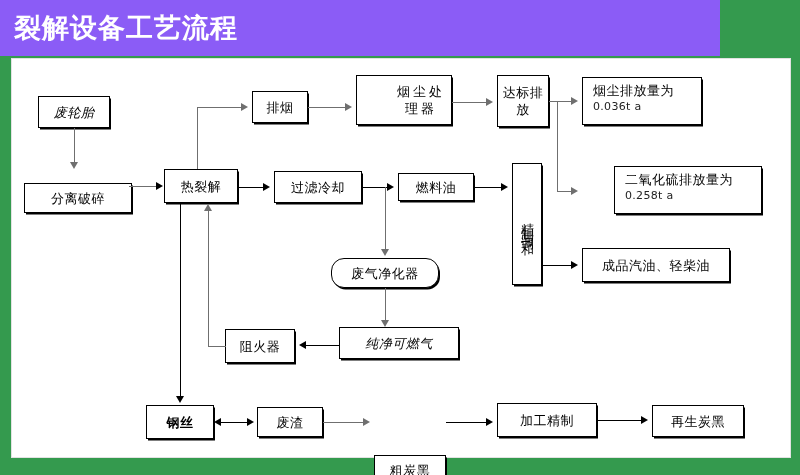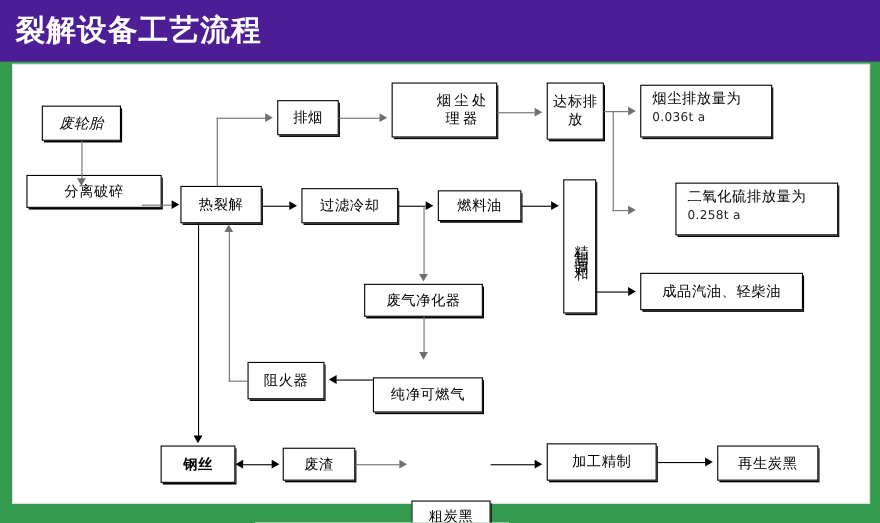--- a/index.html
+++ b/index.html
@@ -5,22 +5,22 @@
   html,body{margin:0;padding:0;}
   body{
     width:800px;height:475px;overflow:hidden;
     background:#349a4e;
     font-family:"DejaVu Sans","Liberation Sans",sans-serif;
   }
   #root{position:relative;width:800px;height:475px;}
 
   
   .header{
-    position:absolute;left:0;top:0;width:800px;height:56px;
-    background:#4c1d95;
+    position:absolute;left:0;top:0;width:720px;height:56px;
+    background:#8b5cf6;
   }
   .header .title{
     position:absolute;left:14px;top:9px;
     font-size:27px;font-weight:bold;color:#ffffff;
     letter-spacing:1px;line-height:38px;
     white-space:nowrap;
   }
 
   
   .canvas{
@@ -85,21 +85,21 @@
 <div id="root">
 
   <div class="header">
     <div class="title">裂解设备工艺流程</div>
   </div>
 
   <div class="canvas">
 
     <div class="node shadow" style="left:26px;top:37px;width:72px;height:32px;font-style:italic;">废轮胎</div>
 
-    <div class="node shadow" style="left:12px;top:100px;width:123px;height:30px;">分离破碎</div>
+    <div class="node shadow" style="left:12px;top:124px;width:108px;height:30px;">分离破碎</div>
 
     <div class="node shadow" style="left:152px;top:110px;width:74px;height:34px;">热裂解</div>
 
     <div class="node shadow" style="left:240px;top:32px;width:56px;height:32px;">排烟</div>
 
     <div class="node shadow wide-space" style="left:344px;top:16px;width:96px;height:50px;">烟尘处理器</div>
 
     <div class="node shadow" style="left:485px;top:16px;width:52px;height:52px;">达标排放</div>
 
     <div class="node shadow two-line" style="left:570px;top:18px;width:120px;height:48px;">
@@ -113,23 +113,23 @@
     </div>
 
     <div class="node shadow" style="left:262px;top:112px;width:88px;height:32px;">过滤冷却</div>
 
     <div class="node shadow" style="left:386px;top:114px;width:76px;height:28px;">燃料油</div>
 
     <div class="node shadow vert" style="left:500px;top:104px;width:30px;height:122px;">精制与调和</div>
 
     <div class="node shadow" style="left:570px;top:189px;width:148px;height:34px;">成品汽油、轻柴油</div>
 
-    <div class="node shadow" style="left:319px;top:199px;width:108px;height:30px;">废气净化器</div>
-
-    <div class="node shadow" style="left:327px;top:284px;width:100px;height:32px;">纯净可燃气</div>
+    <div class="node shadow" style="left:319px;top:199px;width:108px;height:30px;border-radius:13px;">废气净化器</div>
+
+    <div class="node shadow" style="left:327px;top:268px;width:120px;height:32px;font-style:italic;">纯净可燃气</div>
 
     <div class="node shadow" style="left:213px;top:270px;width:70px;height:34px;">阻火器</div>
 
     <div class="node shadow" style="left:134px;top:346px;width:68px;height:34px;font-weight:bold;">钢丝</div>
 
     <div class="node shadow" style="left:245px;top:348px;width:66px;height:30px;">废渣</div>
 
     <div class="node shadow" style="left:362px;top:348px;width:72px;height:30px;margin-top:48px;">粗炭黑</div>
 
     <div class="node shadow" style="left:485px;top:344px;width:100px;height:34px;">加工精制</div>

